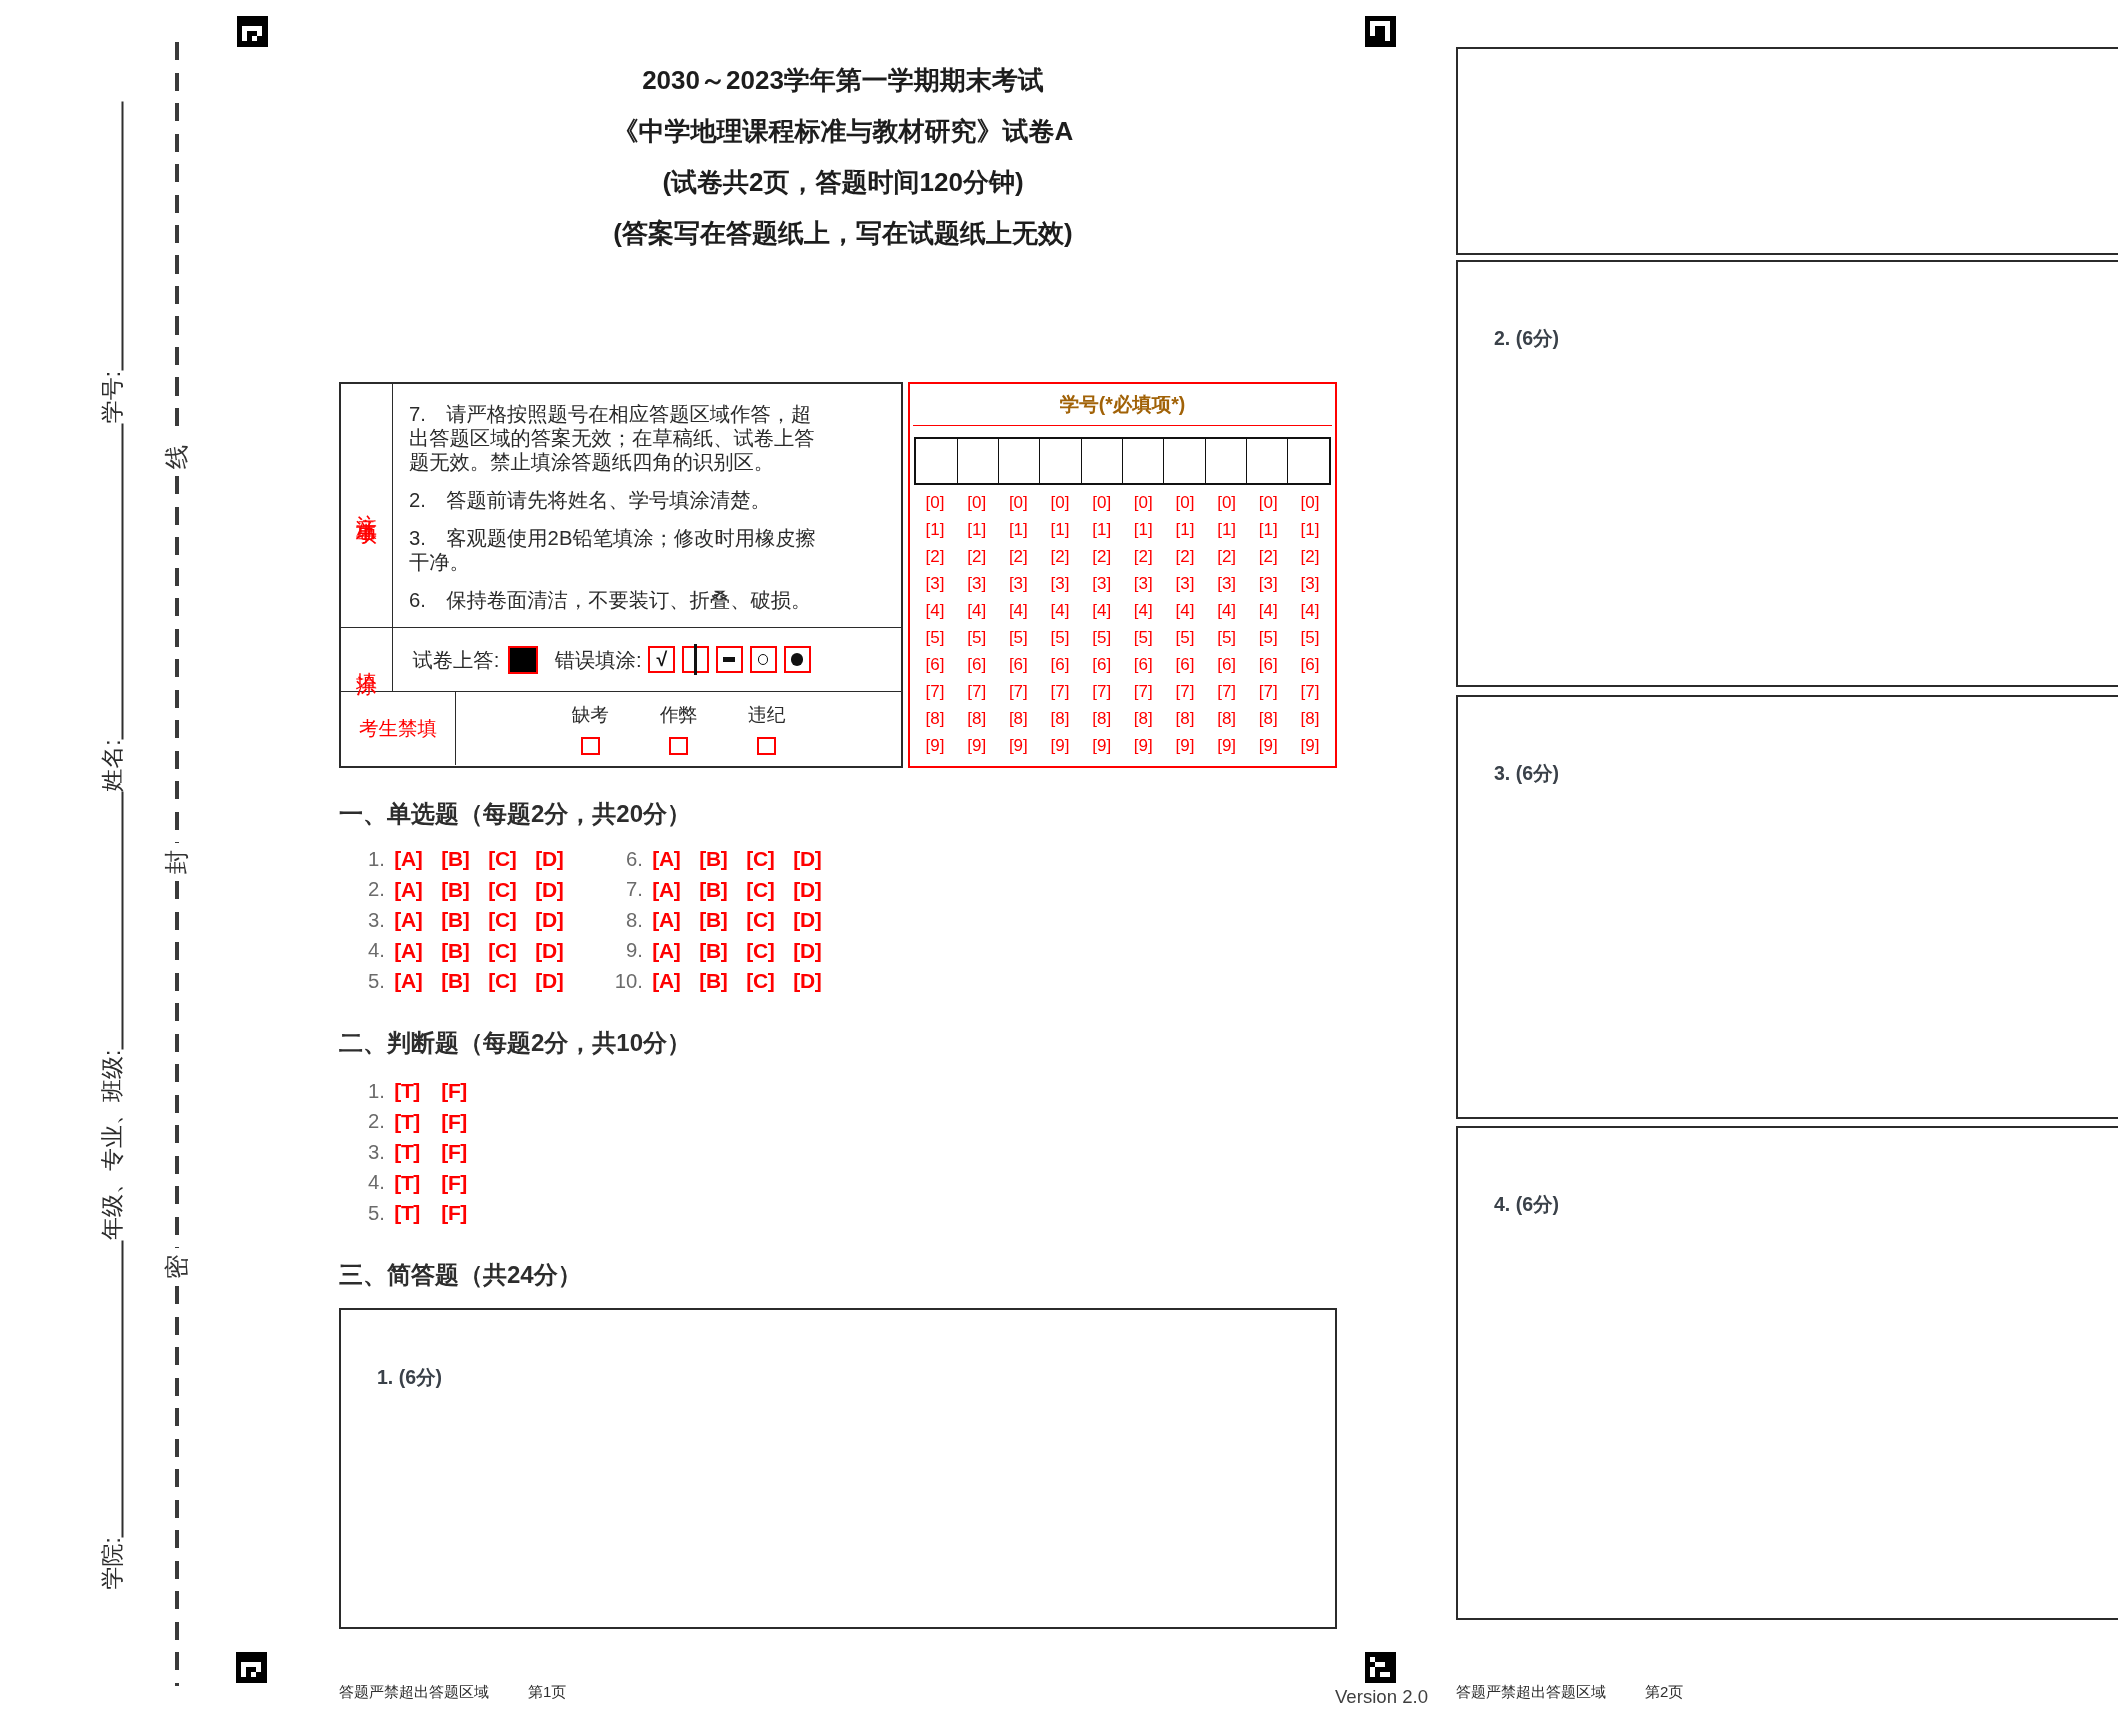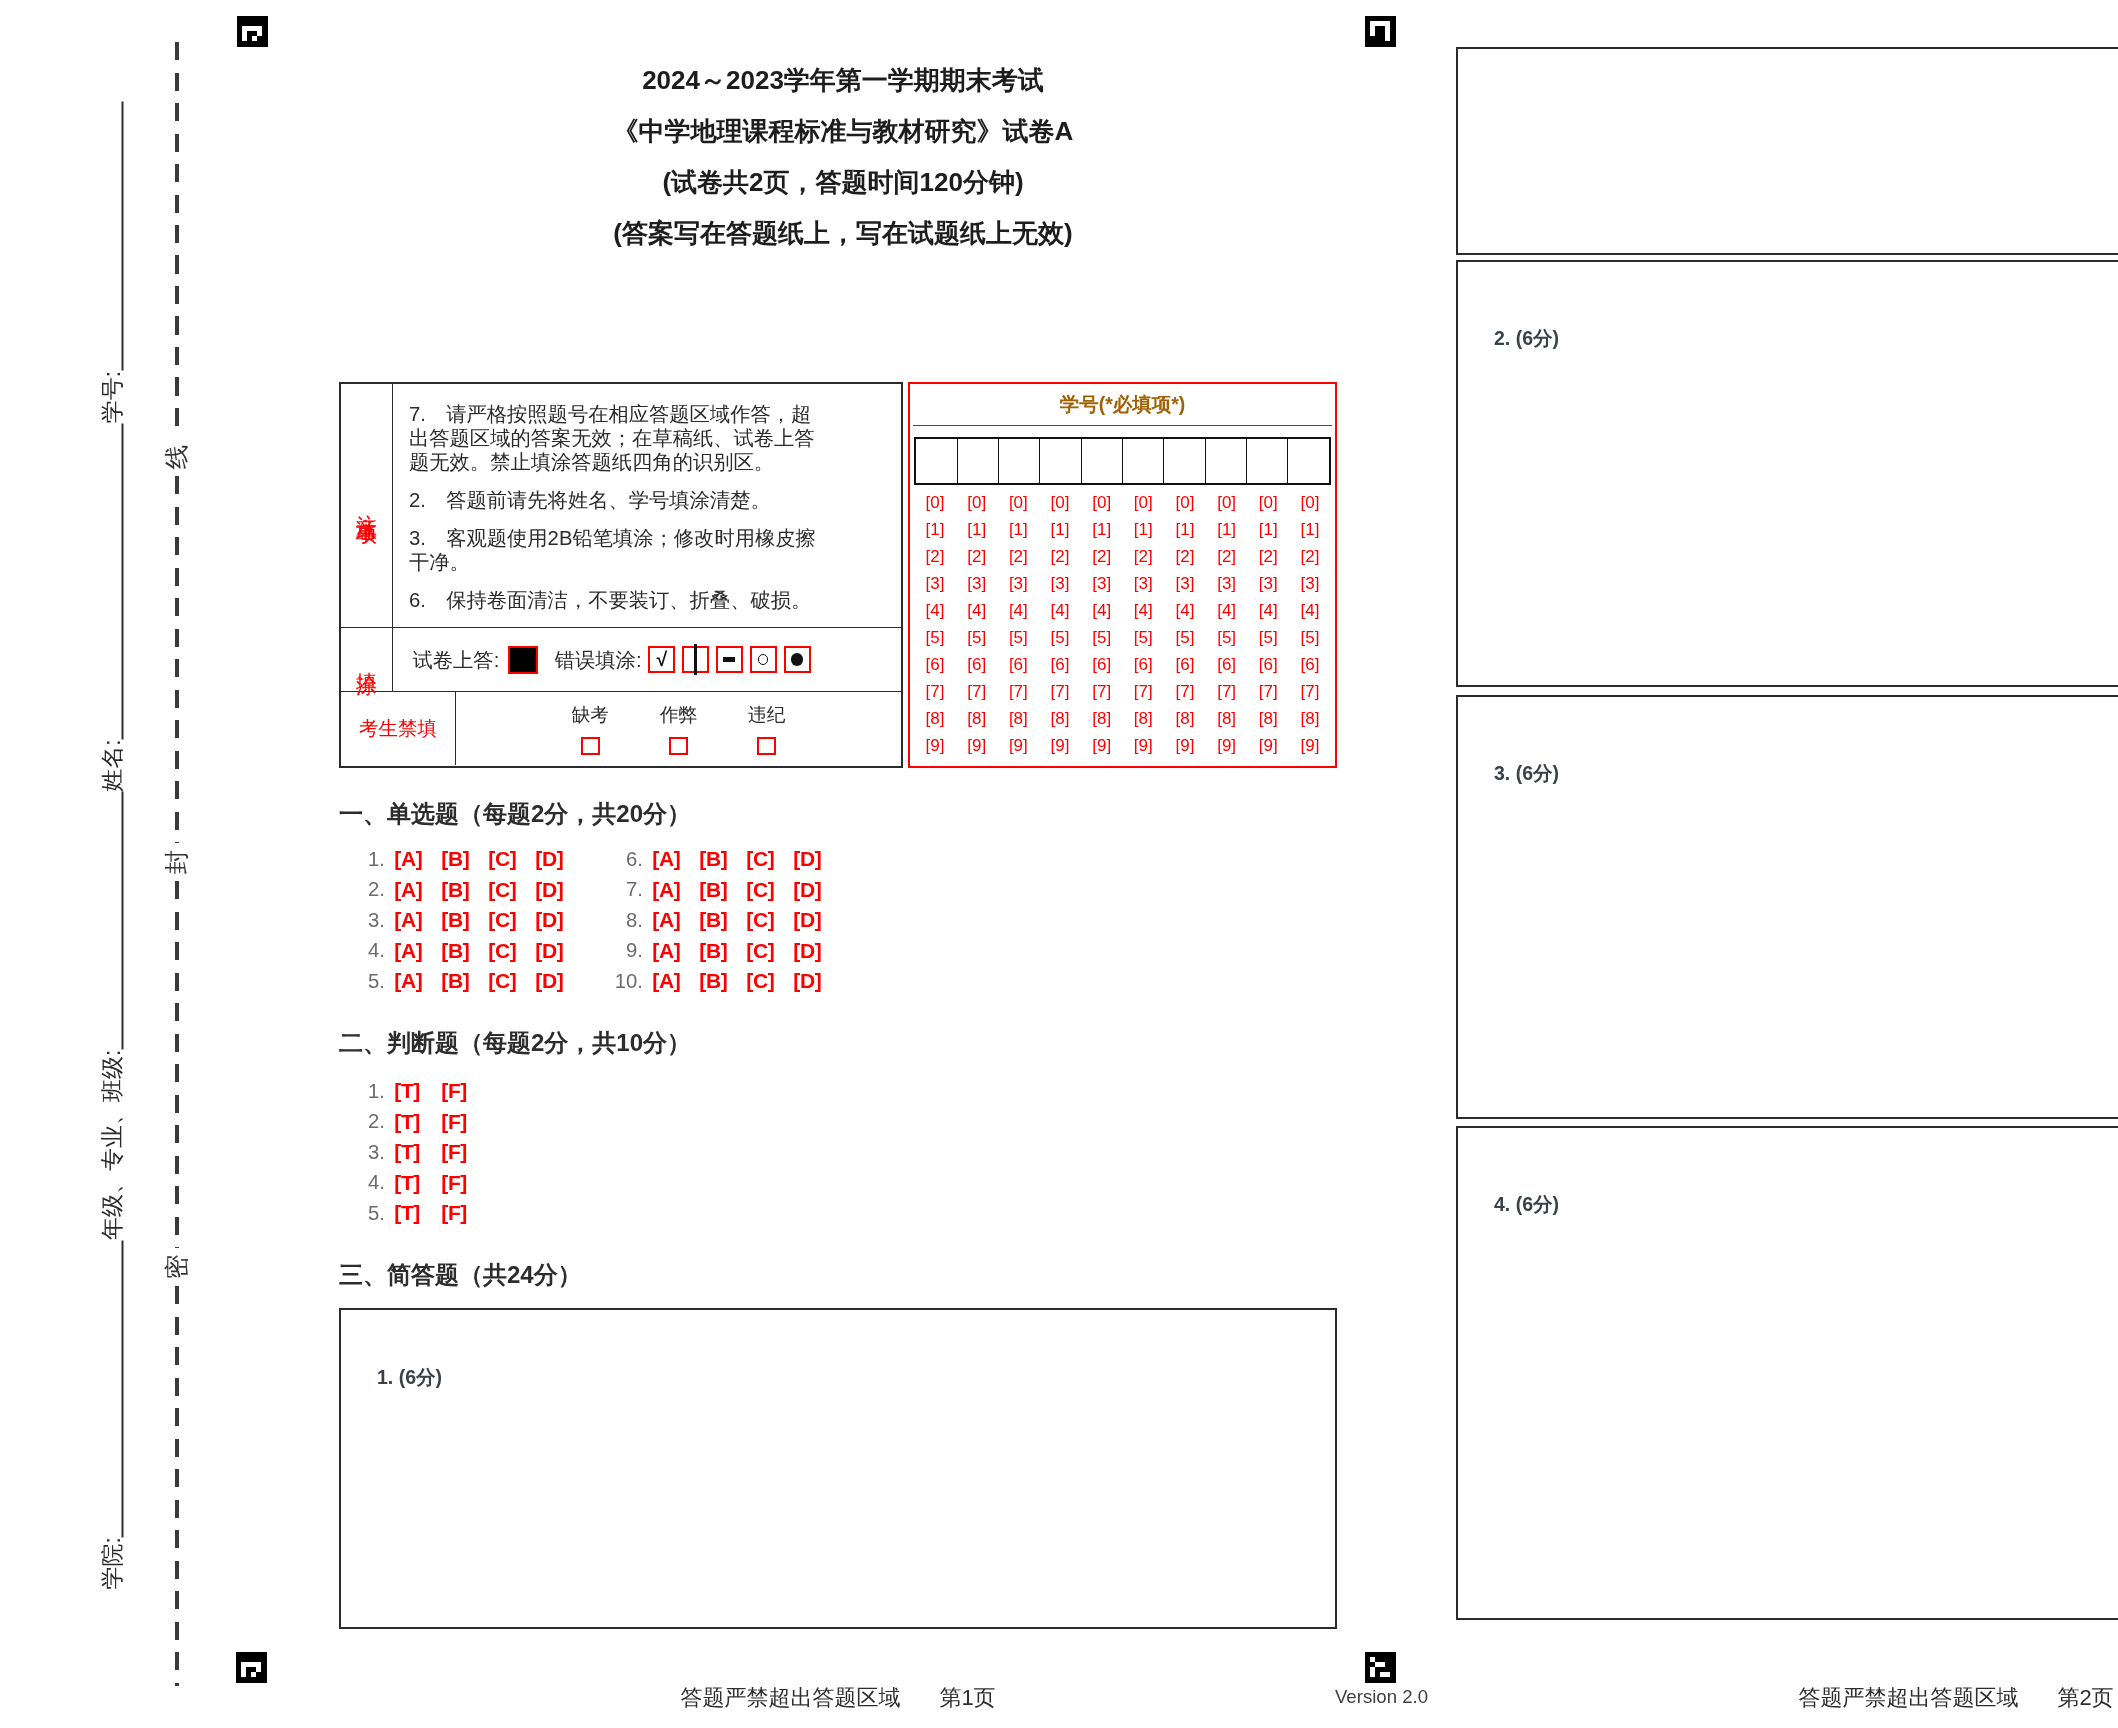--- a/index.html
+++ b/index.html
@@ -66,21 +66,21 @@
   
   .sec-head{position:absolute;left:339px;font-size:24px;font-weight:700;color:#2d2d2d;white-space:nowrap;}
   .q-col{position:absolute;}
   .q-row{height:30.5px;display:flex;align-items:center;}
   .qnum{display:inline-block;width:31px;text-align:right;font-size:20.3px;color:#6b6b6b;margin-right:9.3px;flex:0 0 auto;}
   .qopt{display:inline-block;width:47px;font-size:21px;font-weight:700;color:#ff0000;letter-spacing:-0.4px;}
   
   .ansbox{position:absolute;border:2.1px solid #2b2b2b;box-sizing:border-box;background:#fff;}
   .ansbox .blabel{font-size:19.5px;font-weight:600;color:#3a4149;}
   
-  .footer{position:absolute;top:1683px;text-align:center;font-size:22px;color:#2e2e2e;}
+  .footer{position:absolute;top:1683px;font-size:15px;color:#2e2e2e;}
   .footer .pgnum{margin-left:39px;}
   .version{position:absolute;left:1282px;top:1686px;width:199px;text-align:center;
     font-size:18.6px;color:#3f3f3f;}
 </style>
 </head>
 <body>
 
 <div>
     <div class="marker" style="left: 237px; top: 16px;">
       <div style="background: rgb(0, 0, 0);"></div>
@@ -254,21 +254,21 @@
     <div class="dseg" style="flex-grow: 940;"></div>
     <span class="dchar">线</span>
     <div class="dseg" style="flex-grow: 870;"></div>
     <span class="dchar">封</span>
     <div class="dseg" style="flex-grow: 870;"></div>
     <span class="dchar">密</span>
     <div class="dseg" style="flex-grow: 950;"></div>
   </div>
 
 <div class="title-block">
-  <div>2024～2023学年第一学期期末考试</div>
+  <div>2030～2023学年第一学期期末考试</div>
   <div>《中学地理课程标准与教材研究》试卷A</div>
   <div>(试卷共2页，答题时间120分钟)</div>
   <div>(答案写在答题纸上，写在试题纸上无效)</div>
 </div>
 
 <div class="notice-table">
   <div class="n-row n-row1">
     <div class="n-label n-label-v">
       <span class="vtext">注意事项</span>
     </div>

